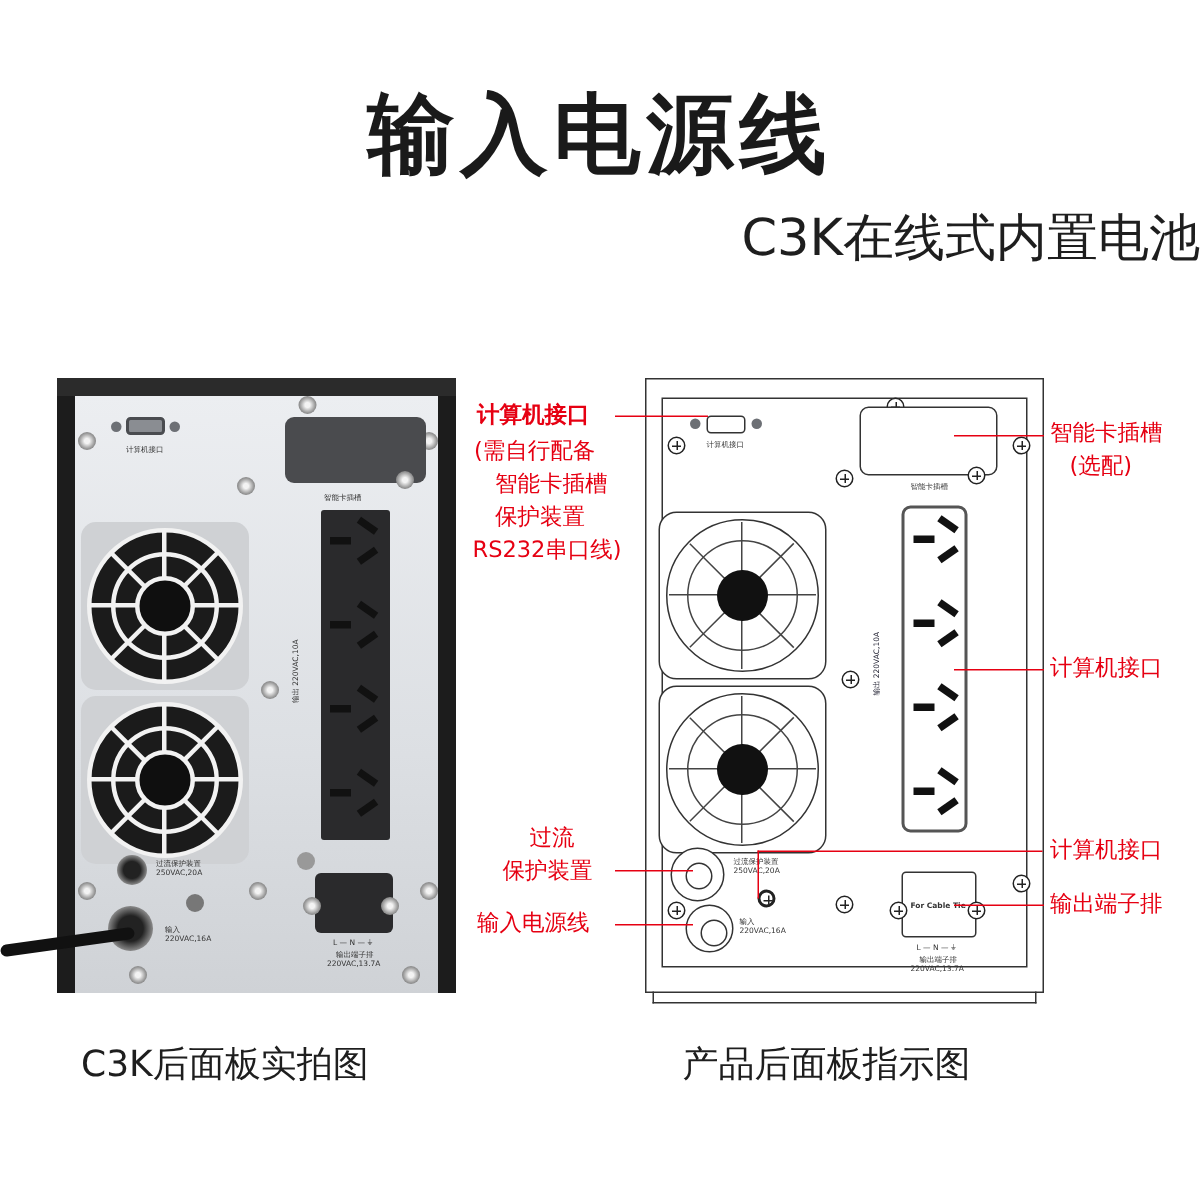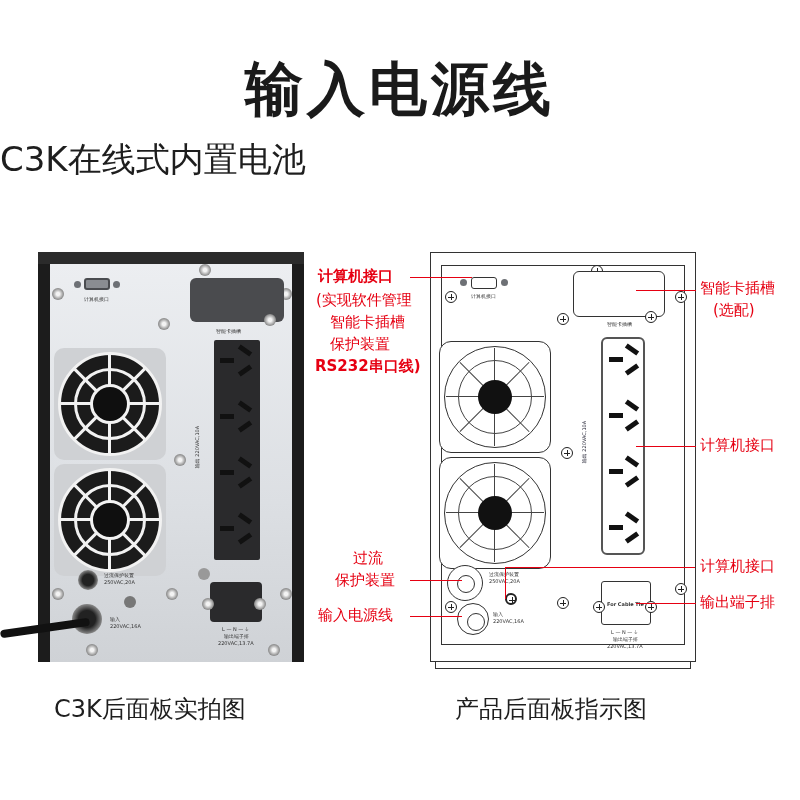--- a/index.html
+++ b/index.html
@@ -1,21 +1,21 @@
 <!DOCTYPE html>
 <html><head>
 <meta charset="utf-8">
 <style>
   * { box-sizing: border-box; margin: 0; padding: 0; }
   html, body { width: 800px; height: 800px; background: #ffffff; overflow: hidden; }
   body { position: relative; font-family: "DejaVu Sans", "Liberation Sans", sans-serif; }
 
   .title { position: absolute; left: 0; width: 800px; top: 54px; text-align: center;
            font-size: 58px; font-weight: bold; color: #1a1a1a; letter-spacing: 4px; line-height: 70px; }
-  .subtitle { position: absolute; left: 0; width: 800px; top: 138px; text-align: left;
+  .subtitle { position: absolute; left: 0; width: 800px; top: 138px; text-align: right;
            font-size: 34px; color: #1e1e1e; line-height: 42px; }
 
   
   .photo { position: absolute; left: 38px; top: 252px; width: 266px; height: 410px; background: #1c1c1c; }
   .photo .plate { position: absolute; left: 12px; top: 12px; width: 242px; height: 398px;
                   background: linear-gradient(180deg, #eceef1 0%, #dcdfe3 60%, #cfd2d6 100%); }
   .photo .bevel { position: absolute; left: 0; top: 0; width: 266px; height: 12px; background: #2b2b2b; }
 
   .db9 { position: absolute; width: 26px; height: 12px; background: #8a8d92; border-radius: 3px;
          border: 2px solid #4a4c50; }
@@ -244,24 +244,24 @@
   <div class="screw-d" style="left:162px; top:348px;"></div>
   <div class="screw-d" style="left:214px; top:348px;"></div>
   <div class="tiny-label" style="left:180px; top:376px;">L — N — ⏚</div>
   <div class="tiny-label" style="left:182px; top:383px;">输出端子排</div>
   <div class="tiny-label" style="left:176px; top:390px;">220VAC,13.7A</div>
   <div class="screw-d" style="left:244px; top:330px;"></div>
 </div>
 
 <div class="callout" style="left:318px; top:266px; font-weight:bold;">计算机接口</div>
 <div class="leader" style="left:410px; top:277px; width:62px;"></div>
-<div class="callout center" style="left:316px; top:290px;">(实现软件管理</div>
+<div class="callout center" style="left:316px; top:290px;">(需自行配备</div>
 <div class="callout center" style="left:330px; top:312px;">智能卡插槽</div>
 <div class="callout center" style="left:330px; top:334px;">保护装置</div>
-<div class="callout center" style="left:315px; top:356px;font-weight:bold;">RS232串口线)</div>
+<div class="callout center" style="left:315px; top:356px;">RS232串口线)</div>
 
 <div class="leader" style="left:636px; top:290px; width:60px;"></div>
 <div class="callout" style="left:700px; top:278px;">智能卡插槽</div>
 <div class="callout" style="left:713px; top:300px;">(选配)</div>
 
 <div class="leader" style="left:636px; top:446px; width:60px;"></div>
 <div class="callout" style="left:700px; top:435px;">计算机接口</div>
 
 <div class="callout" style="left:353px; top:548px;">过流</div>
 <div class="callout" style="left:335px; top:570px;">保护装置</div>

